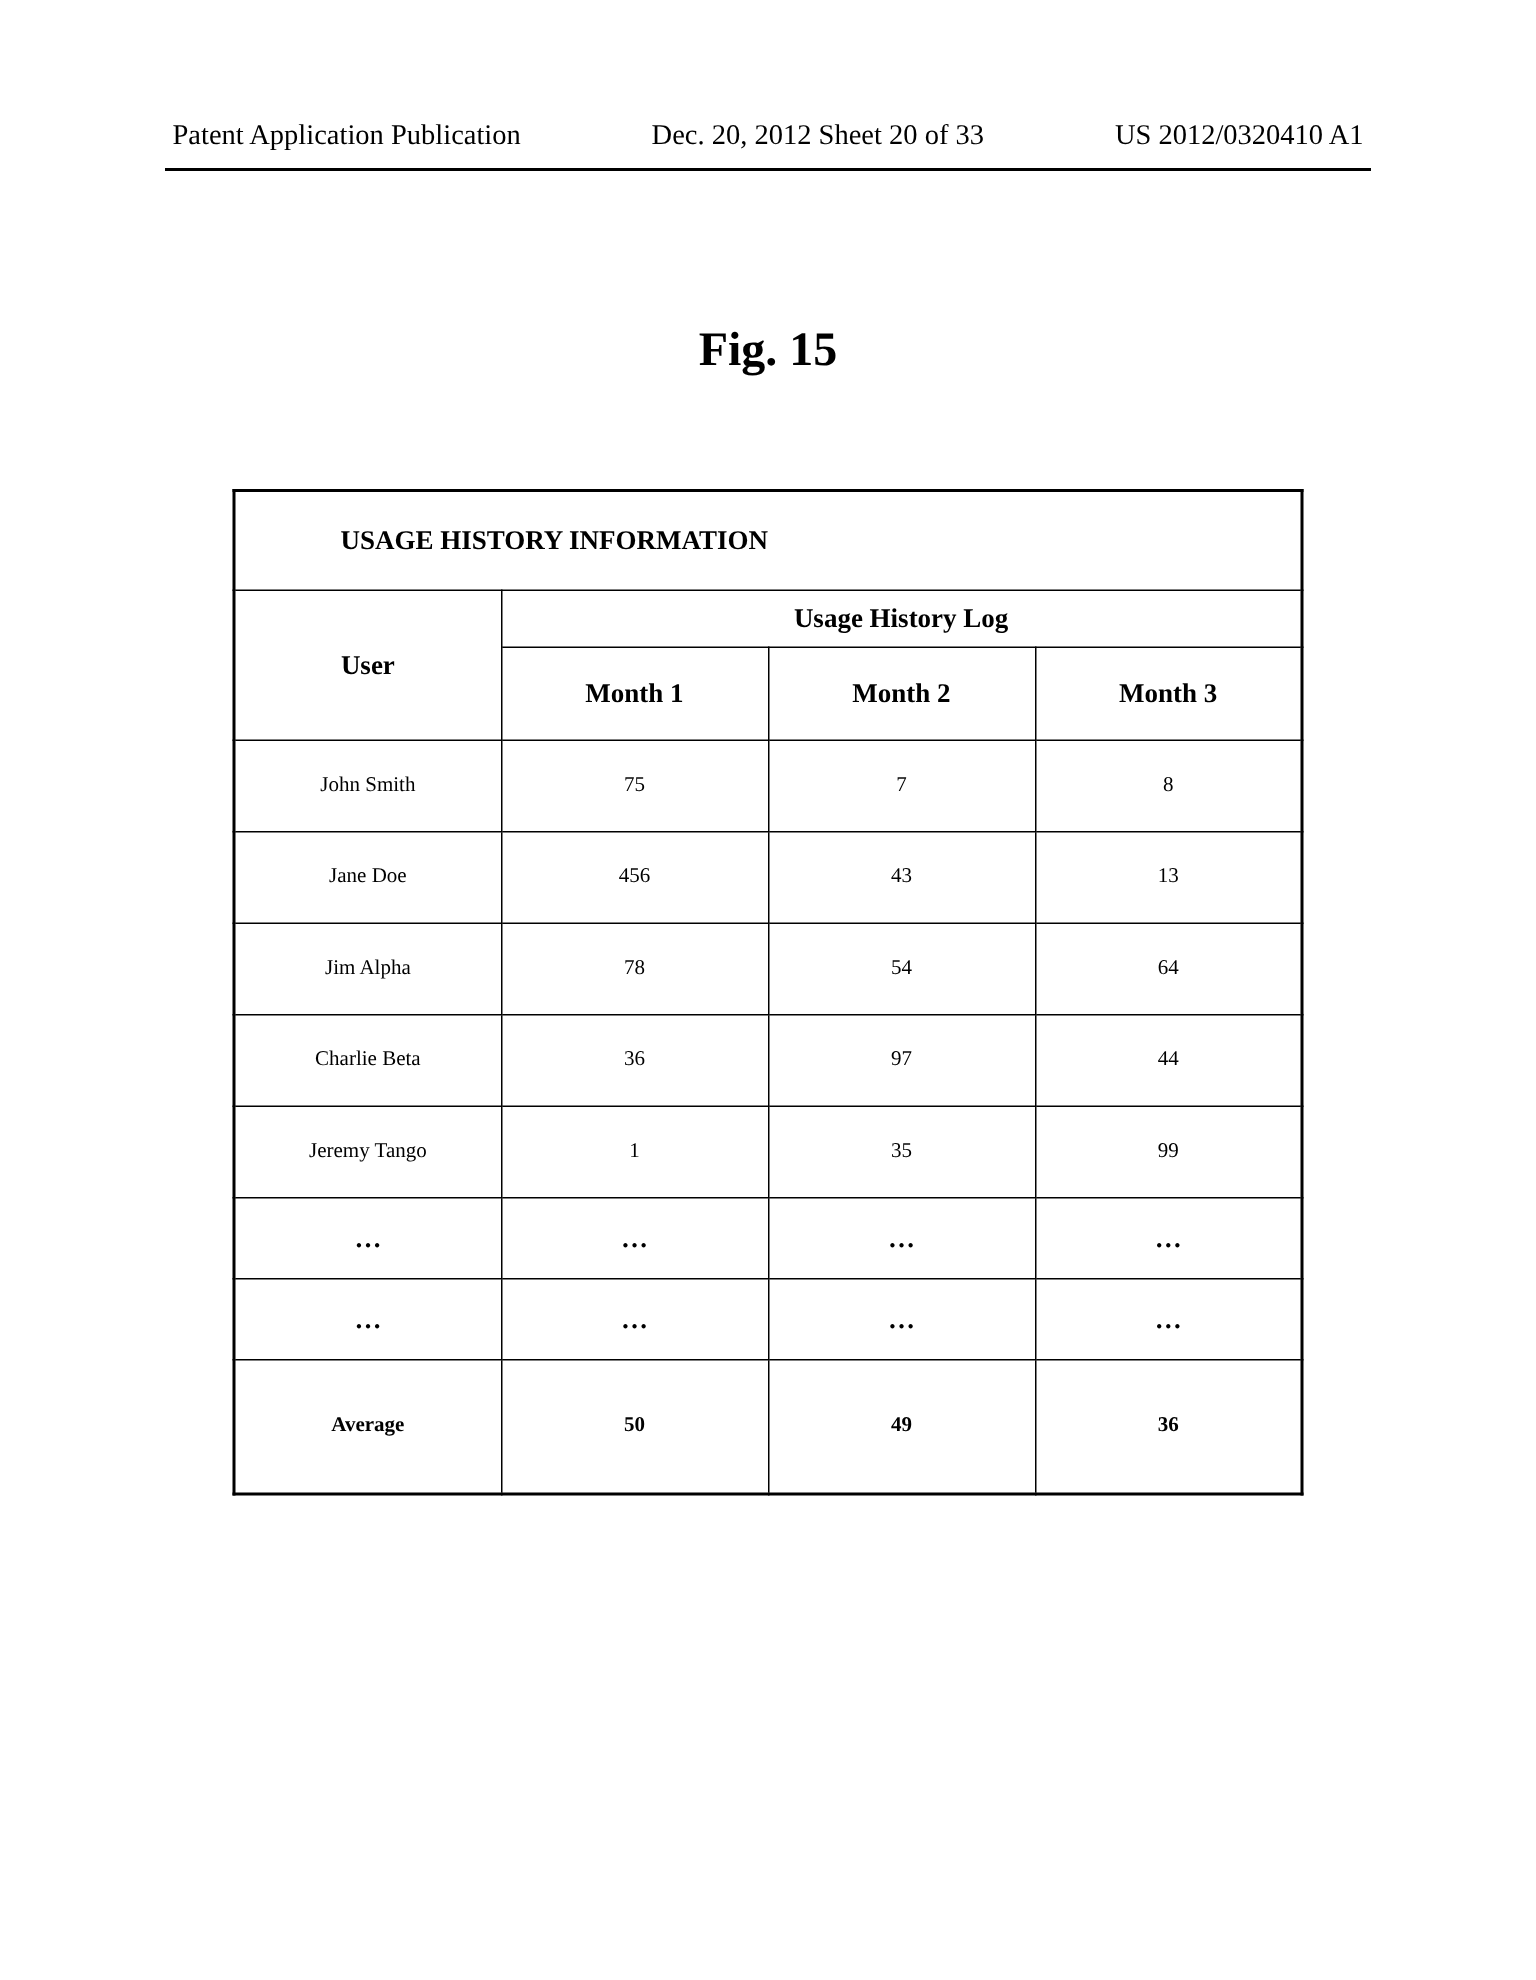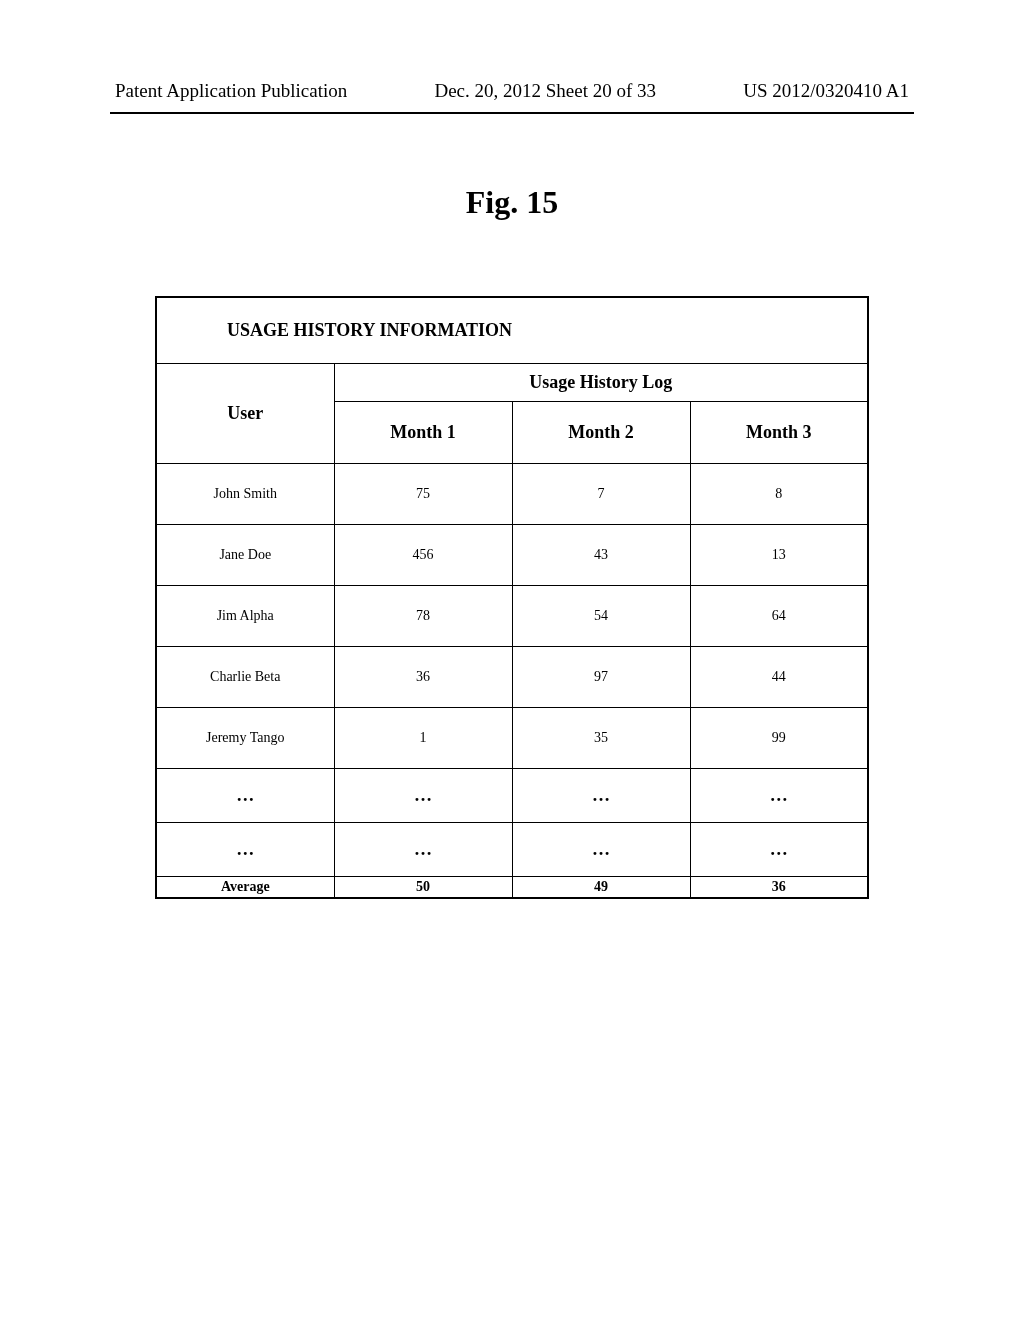--- a/index.html
+++ b/index.html
@@ -32,21 +32,21 @@
     }
     .header-rule {
       border: none;
       border-top: 2px solid #000;
       margin: 0 110px 0 110px;
     }
     .figure-label {
       text-align: center;
       font-size: 32px;
       font-weight: bold;
-      margin-top: 70px;
+      margin-top: 100px;
       margin-bottom: 75px;
     }
     .table-wrapper {
       margin: 0 155px;
     }
     table {
       border-collapse: collapse;
       width: 100%;
       border: 2px solid #000;
     }
@@ -80,21 +80,21 @@
     }
     .col-month {
       width: 25%;
     }
     tbody td {
       padding: 22px 0;
       font-weight: normal;
     }
     .row-avg td {
       font-weight: bold;
-      padding: 2px 0;
+      padding: 36px 0;
     }
     .ellipsis-row td {
       font-weight: bold;
       padding: 16px 0;
       font-size: 18px;
     }
   </style>
 </head>
 <body>
 

